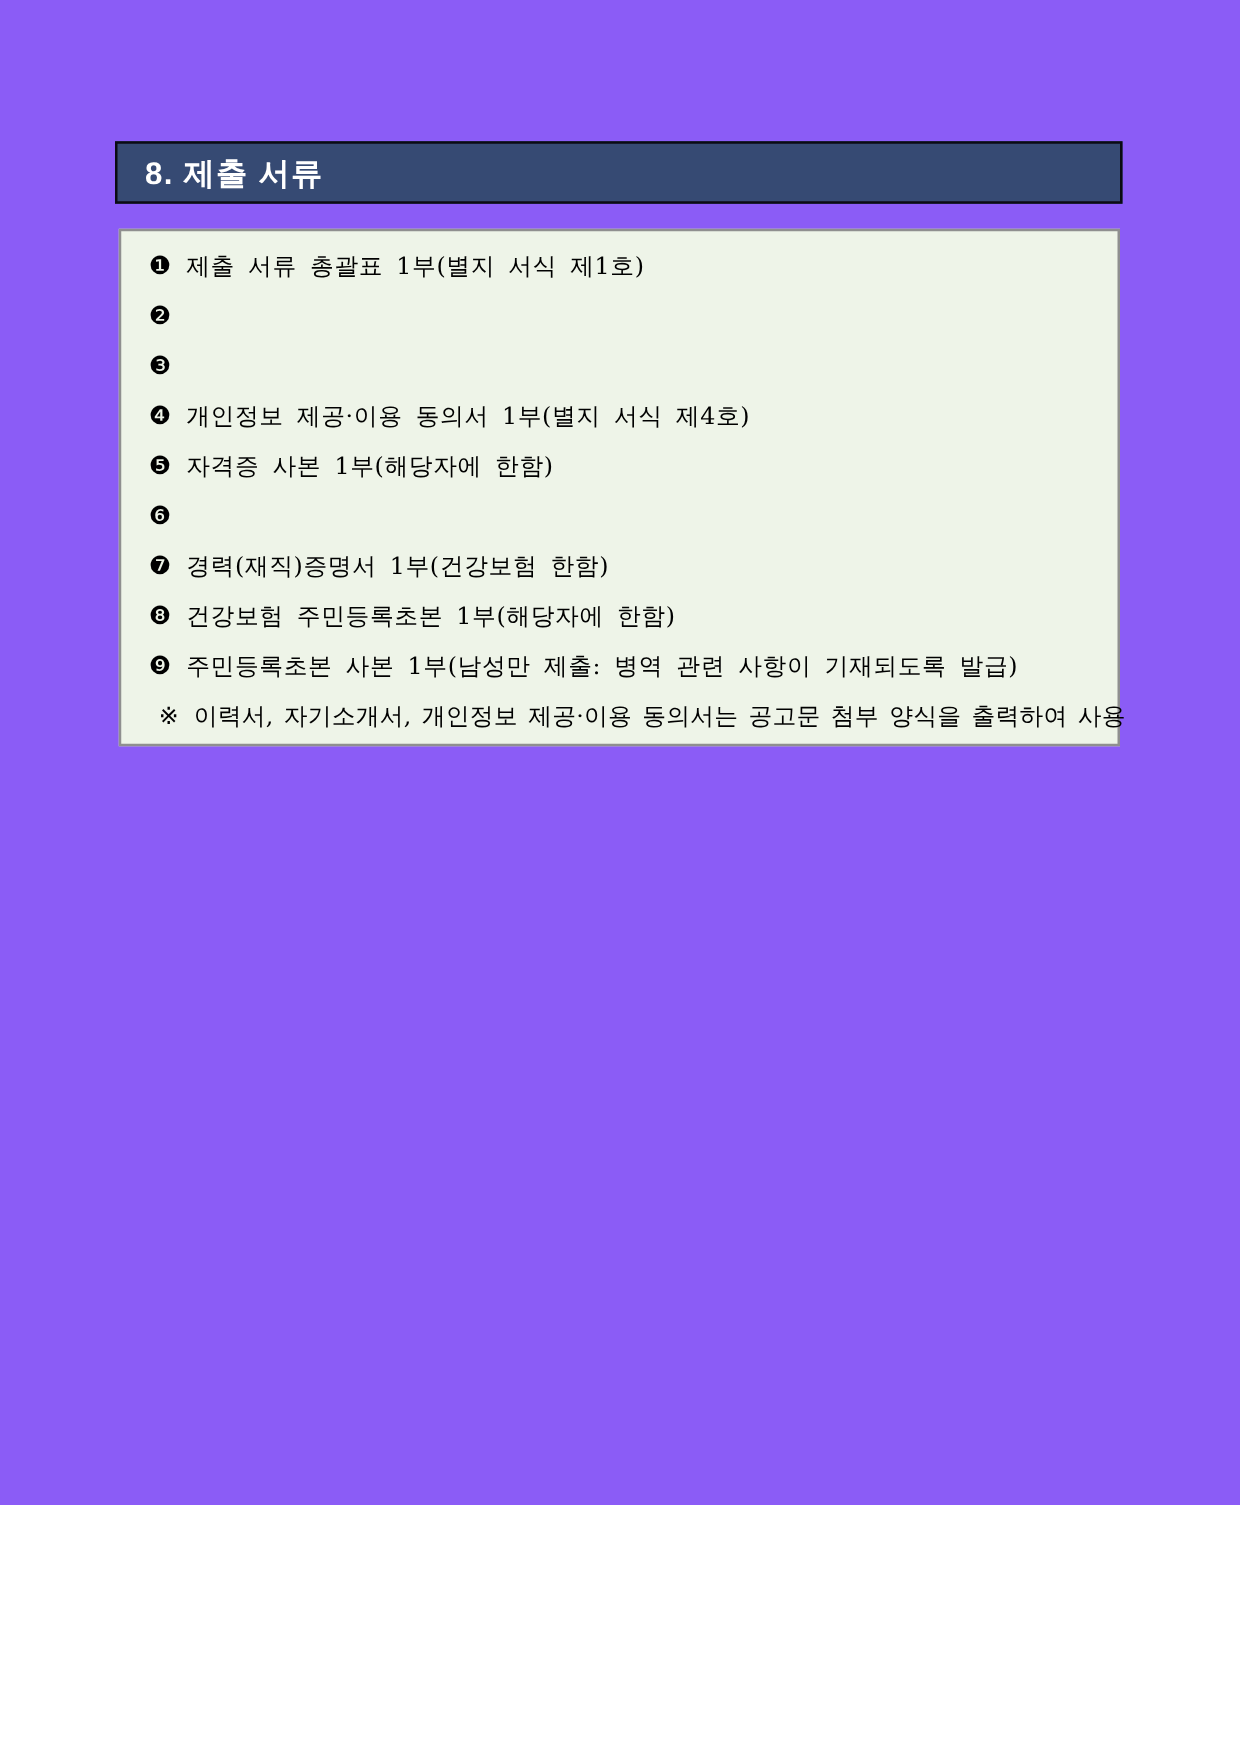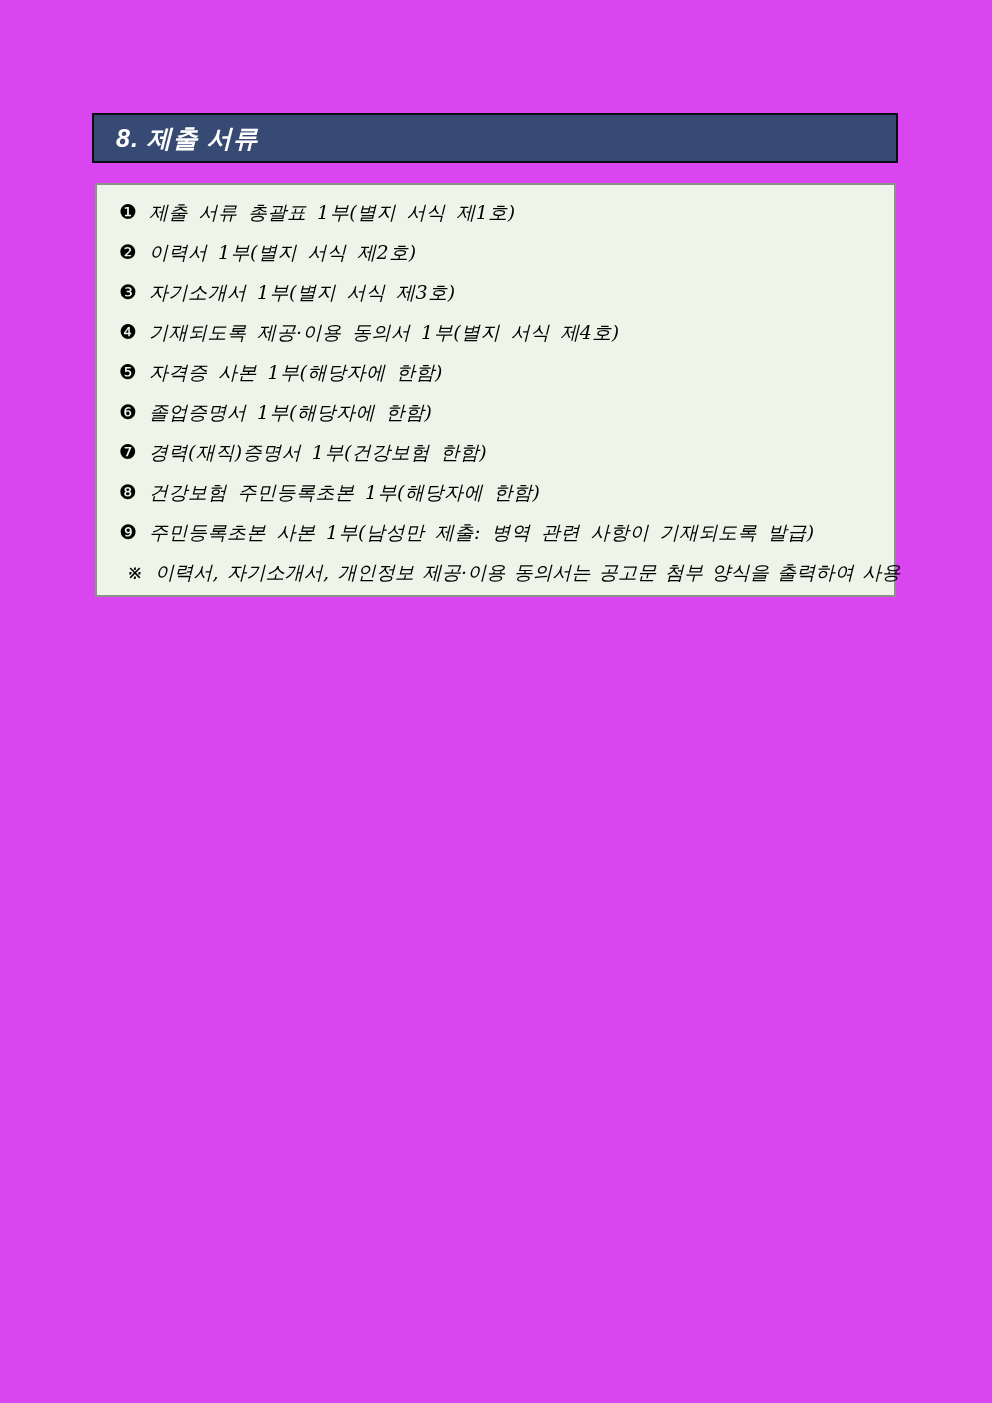--- a/index.html
+++ b/index.html
@@ -2,24 +2,23 @@
 <html lang="ko"><head>
 <meta charset="utf-8">
 <style>
   * { margin: 0; padding: 0; box-sizing: border-box; }
   html, body { background: #ffffff; }
   body { font-family: "DejaVu Serif", serif; }
 
   .page {
     position: relative;
     width: 992px;
-    height: 1403px;
-    background: #d946ef;
+    height: 1204px;
+    background: #8b5cf6;
     overflow: hidden;
-    font-style: italic;
   }
 
   .section-header {
     position: absolute;
     left: 92px;
     top: 113px;
     width: 806px;
     height: 50px;
     background: #364A73;
     border: 2px solid #0b0b14;
@@ -100,41 +99,38 @@
 
   <div class="doc-box">
 
     <div class="doc-item">
       <span class="bullet">❶</span>
       <span class="item-text">제출 서류 총괄표 1부(별지 서식 제1호)</span>
     </div>
 
     <div class="doc-item">
       <span class="bullet">❷</span>
-      <span class="item-text">이력서 1부(별지 서식 제2호)</span>
     </div>
 
     <div class="doc-item">
       <span class="bullet">❸</span>
-      <span class="item-text">자기소개서 1부(별지 서식 제3호)</span>
     </div>
 
     <div class="doc-item">
       <span class="bullet">❹</span>
-      <span class="item-text">기재되도록 제공·이용 동의서 1부(별지 서식 제4호)</span>
+      <span class="item-text">개인정보 제공·이용 동의서 1부(별지 서식 제4호)</span>
     </div>
 
     <div class="doc-item">
       <span class="bullet">❺</span>
       <span class="item-text">자격증 사본 1부(해당자에 한함)</span>
     </div>
 
     <div class="doc-item">
       <span class="bullet">❻</span>
-      <span class="item-text">졸업증명서 1부(해당자에 한함)</span>
     </div>
 
     <div class="doc-item">
       <span class="bullet">❼</span>
       <span class="item-text">경력(재직)증명서 1부(건강보험 한함)</span>
     </div>
 
     <div class="doc-item">
       <span class="bullet">❽</span>
       <span class="item-text">건강보험 주민등록초본 1부(해당자에 한함)</span>

